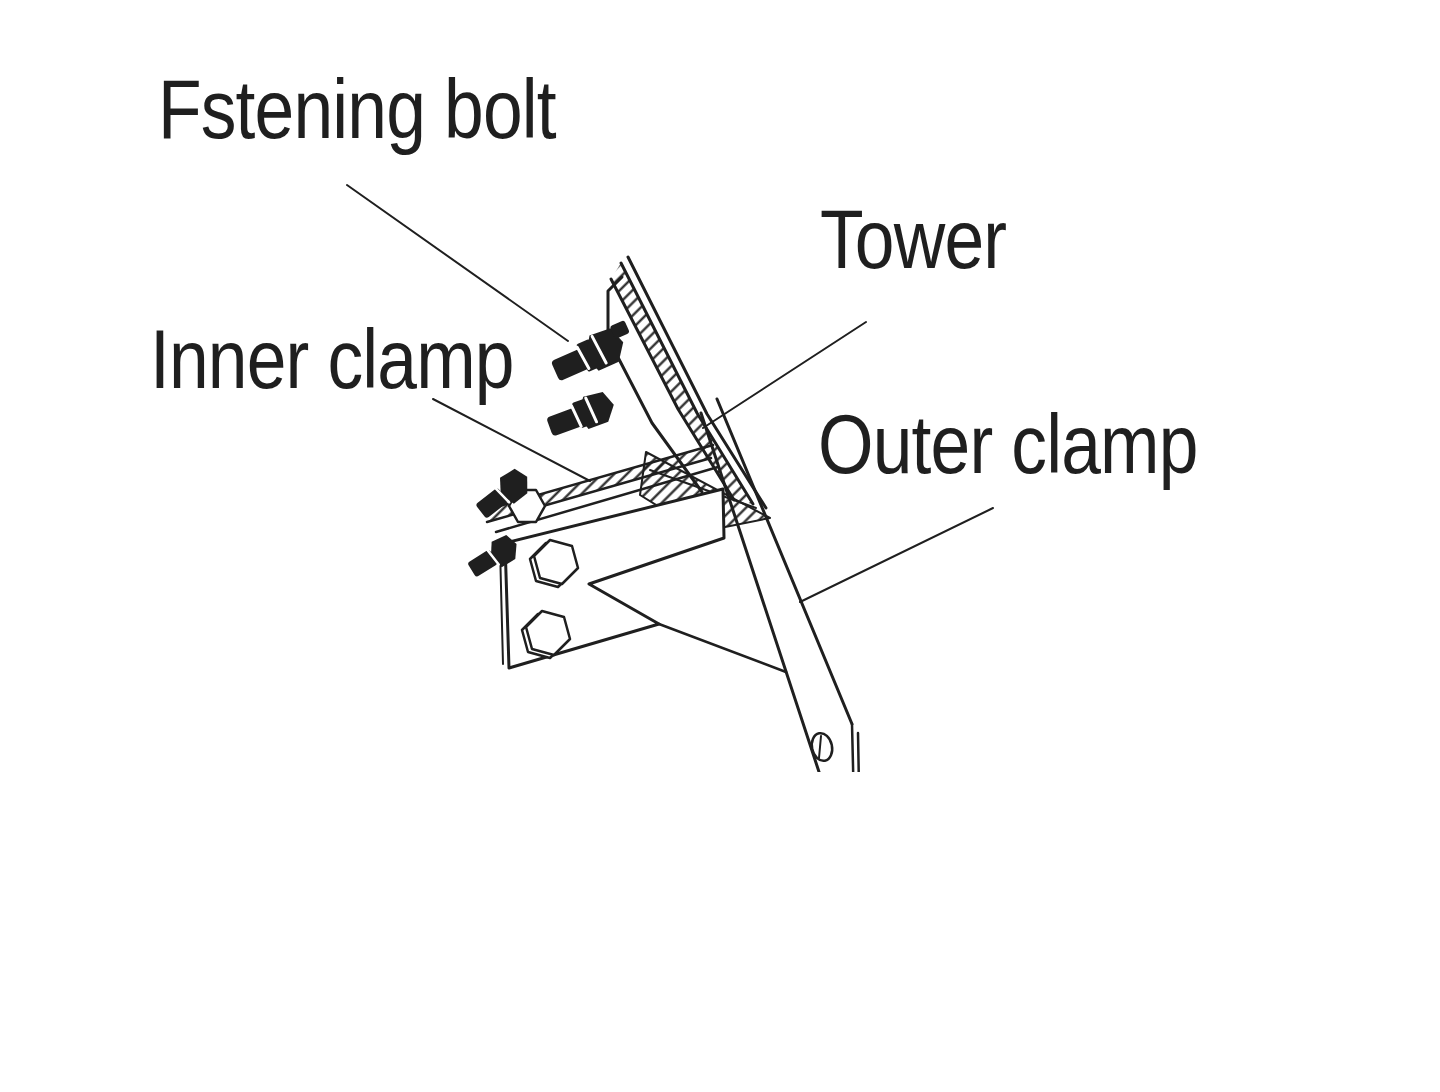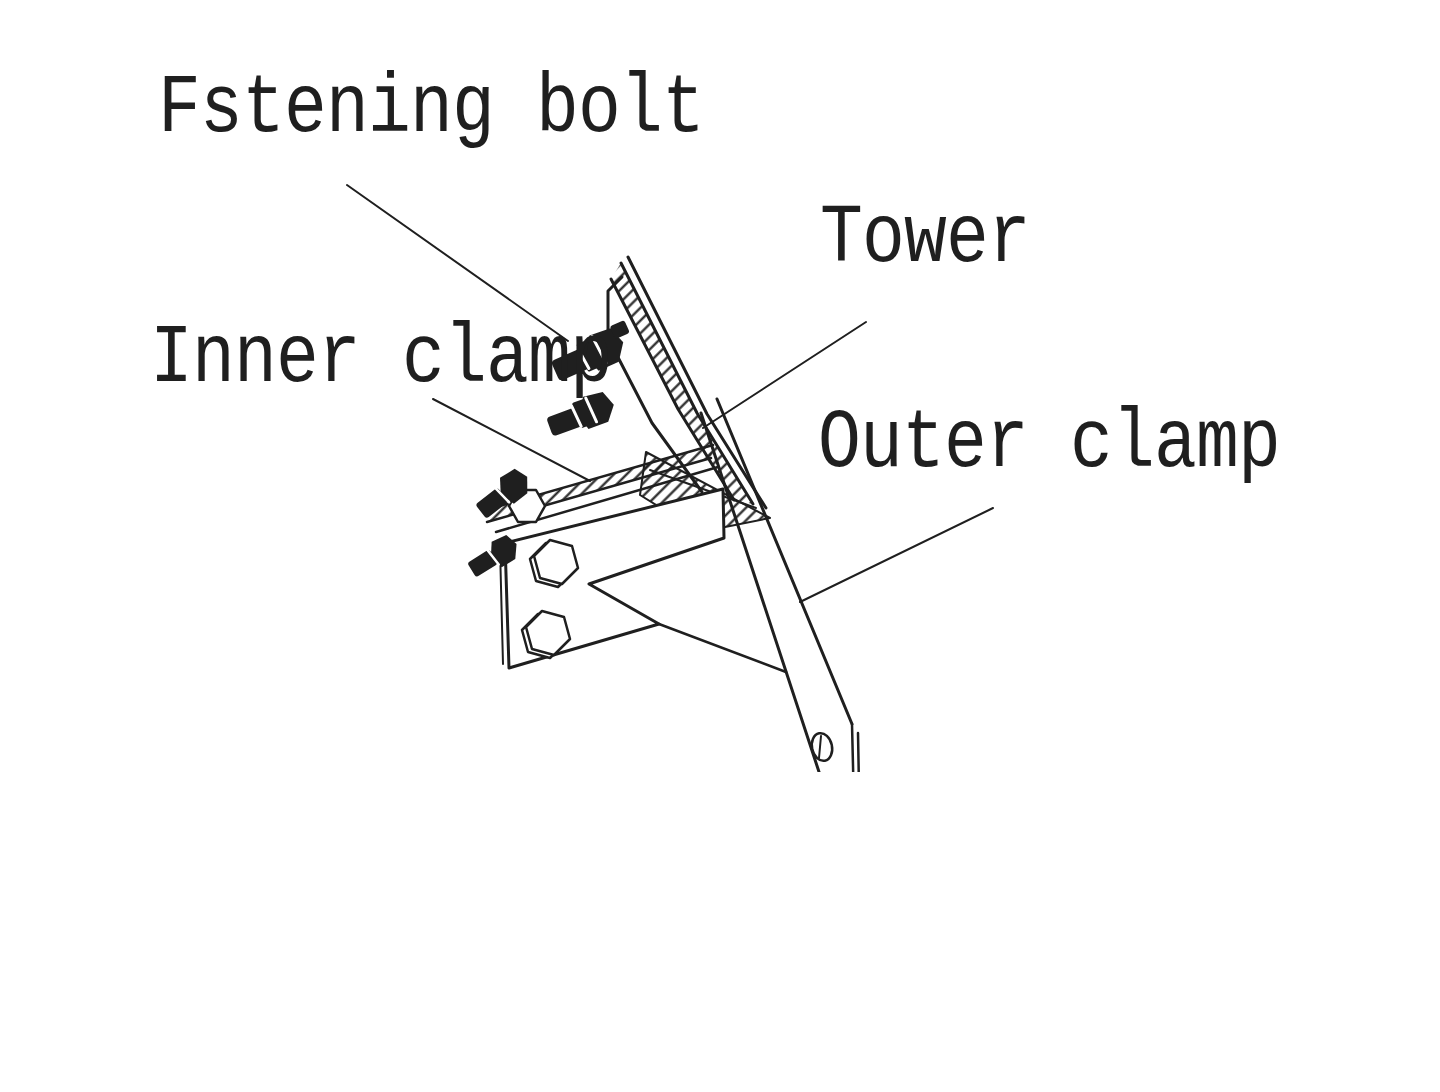--- a/index.html
+++ b/index.html
@@ -1,21 +1,21 @@
 <!DOCTYPE html>
 <html><head>
 <meta charset="utf-8">
 <style>
   html,body{margin:0;padding:0;background:#fff;}
   .canvas{
     position:relative;
     width:1440px;height:772px;
     background:#fff;
     overflow:hidden;
-    font-family:Liberation Mono, monospace;
+    font-family:Liberation Sans, sans-serif;
   }
   .drawing{position:absolute;left:0;top:0;}
   .label{
     position:absolute;
     font-size:84px;
     font-weight:400;
     color:#1f1f1f;
     letter-spacing:-1px;
     white-space:nowrap;
     transform:scaleX(0.85);

